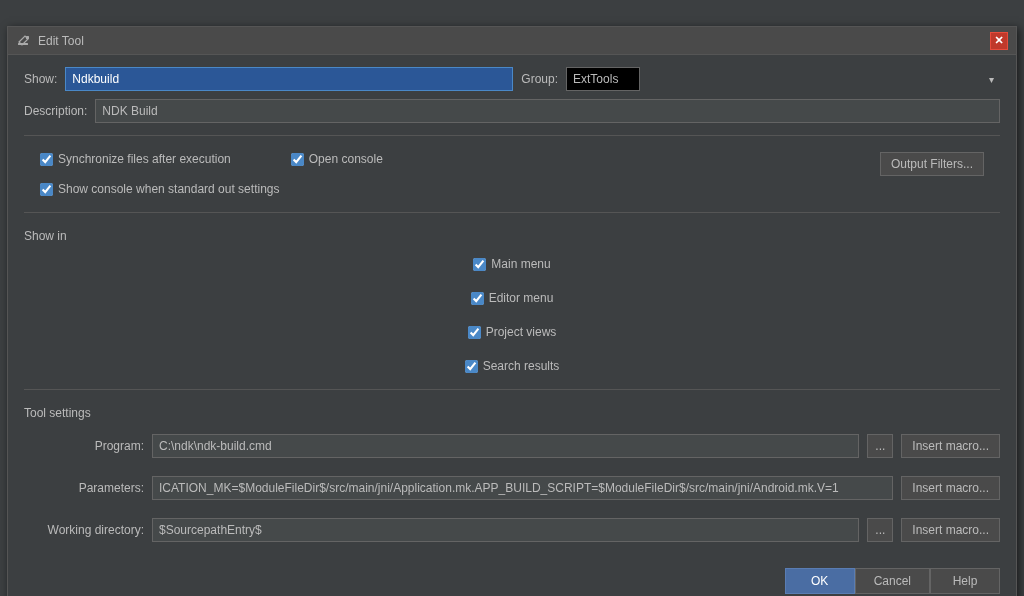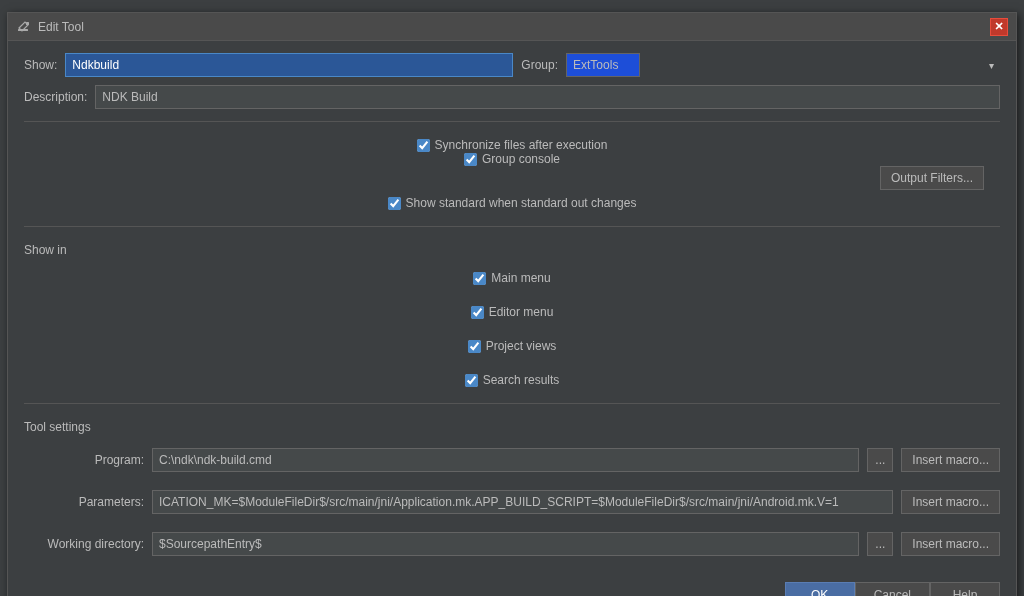--- a/index.html
+++ b/index.html
@@ -91,21 +91,21 @@
       flex: 1;
       background: #2b5797;
       border: 1px solid #4a88c7;
       color: #ffffff;
     }
     .text-input-desc {
       flex: 1;
     }
     .group-select {
       flex: 1;
-      background: #1d4ed8;
+      background: #000000;
       border: 1px solid #646464;
       color: #bbbbbb;
       padding: 3px 6px;
       height: 24px;
       font-size: 12px;
       appearance: none;
       cursor: pointer;
       padding-right: 20px;
     }
     .group-select-wrapper {
@@ -134,22 +134,22 @@
       margin: 4px 0;
     }
     .options-grid {
       display: flex;
       flex-direction: column;
       gap: 6px;
       padding: 4px 16px;
     }
     .options-row {
       display: flex;
-      align-items: center;
-      flex-direction: column;
+      align-items: flex-start;
+      gap: 60px;
     }
     .checkbox-item {
       display: flex;
       align-items: center;
       gap: 5px;
       cursor: pointer;
     }
     .checkbox-item input[type="checkbox"] {
       width: 13px;
       height: 13px;
@@ -288,28 +288,28 @@
     <hr class="separator">
 
     <div class="options-grid">
       <div class="options-row">
         <label class="checkbox-item">
           <input type="checkbox" checked="" style="">
           <span>Synchronize files after execution</span>
         </label>
         <label class="checkbox-item">
           <input type="checkbox" checked="" style="">
-          <span>Group console</span>
+          <span>Open console</span>
         </label>
         <button class="output-filters-btn">Output Filters...</button>
       </div>
       <div class="options-row">
         <label class="checkbox-item">
           <input type="checkbox" checked="" style="">
-          <span>Show standard when standard out changes</span>
+          <span>Show console when standard out settings</span>
         </label>
       </div>
     </div>
 
     <hr class="separator">
 
     <div class="section-label">Show in</div>
     <div class="show-in-row">
       <label class="checkbox-item">
         <input type="checkbox" checked="" style="">

